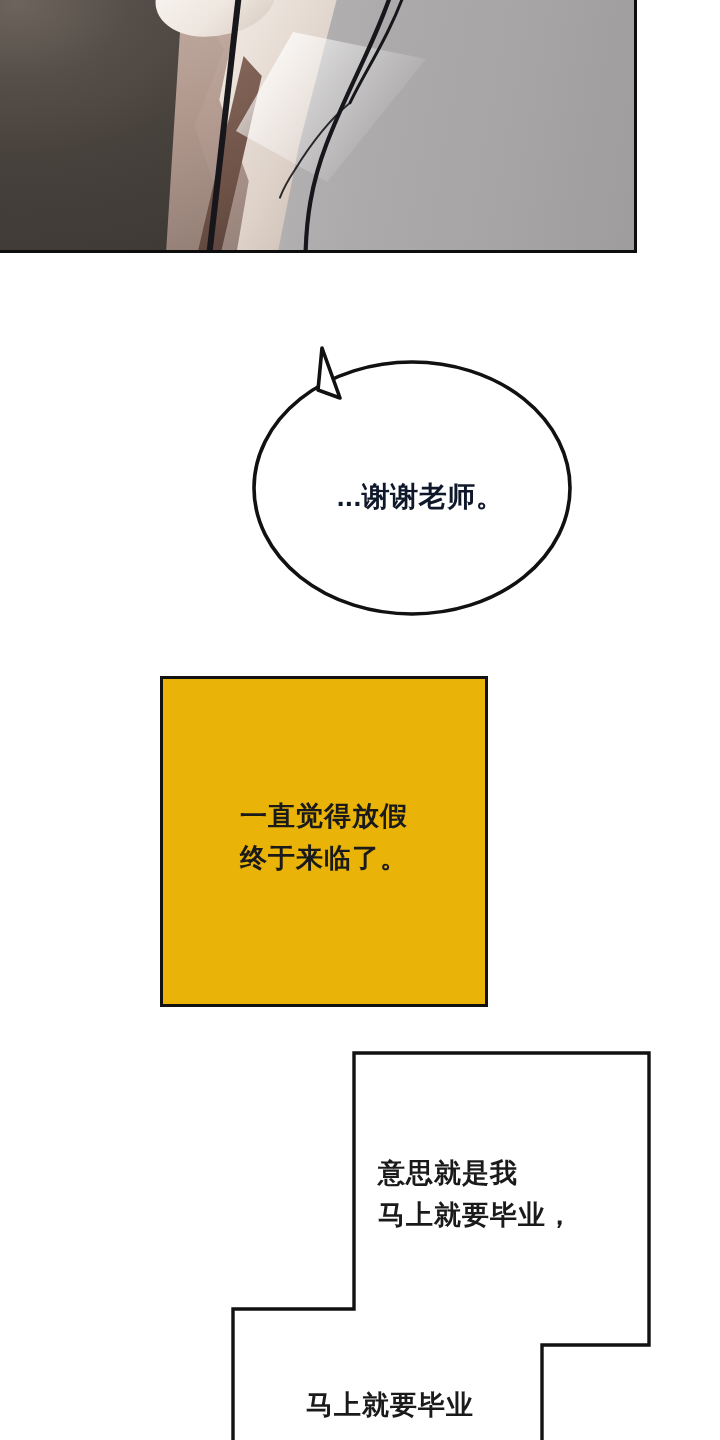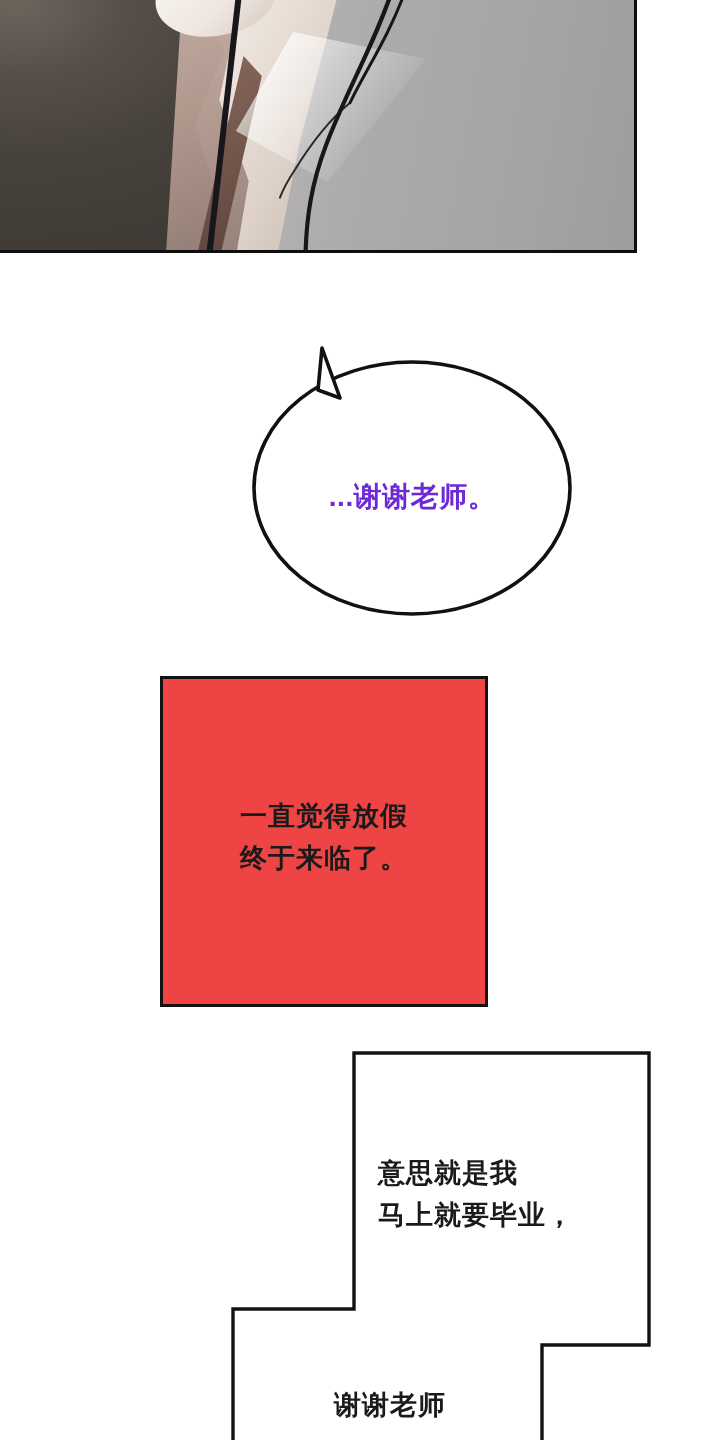--- a/index.html
+++ b/index.html
@@ -101,46 +101,46 @@
   .bubble-wrap {
     position: absolute;
     left: 240px;
     top: 336px;
     width: 345px;
     height: 300px;
   }
   .bubble-svg { position: absolute; left: 0; top: 0; }
   .bubble-text {
     position: absolute;
-    left: 0; top: 0;
+    left: 8px; top: 0;
     width: 345px; height: 300px;
     display: flex;
     align-items: center;
     justify-content: center;
     font-size: 28px;
     font-weight: 600;
-    color: #6d28d9;
+    color: #0f172a;
     letter-spacing: .5px;
     line-height: 1.45;
     white-space: pre-line;
     text-align: center;
     padding-top: 22px;
     box-sizing: border-box;
   }
 
   
   .caption-rect {
     position: absolute;
     left: 160px;
     top: 676px;
     width: 328px;
     height: 331px;
     border: 3px solid #121212;
     box-sizing: border-box;
-    background: #ef4444;
+    background: #eab308;
     display: flex;
     align-items: center;
     justify-content: center;
   }
   .caption-rect .caption-text {
     font-size: 27px;
     font-weight: 700;
     color: #1a1a1a;
     line-height: 1.55;
     text-align: center;
@@ -220,16 +220,16 @@
 终于来临了。</div>
   </div>
 
   <div class="caption-step">
     <svg class="step-svg" width="426" height="396" viewBox="0 0 426 396">
       <path d="M 126 5 L 421 5 L 421 297 L 314 297 L 314 396
                M 126 5 L 126 261 L 5 261 L 5 396" fill="#ffffff" stroke="#121212" stroke-width="3.4" stroke-linejoin="miter" stroke-linecap="square"></path>
     </svg>
     <div class="step-text-a">意思就是我
 马上就要毕业，</div>
-    <div class="step-text-b">谢谢老师</div>
+    <div class="step-text-b">马上就要毕业</div>
   </div>
 
 </div>
 
 </body></html>

